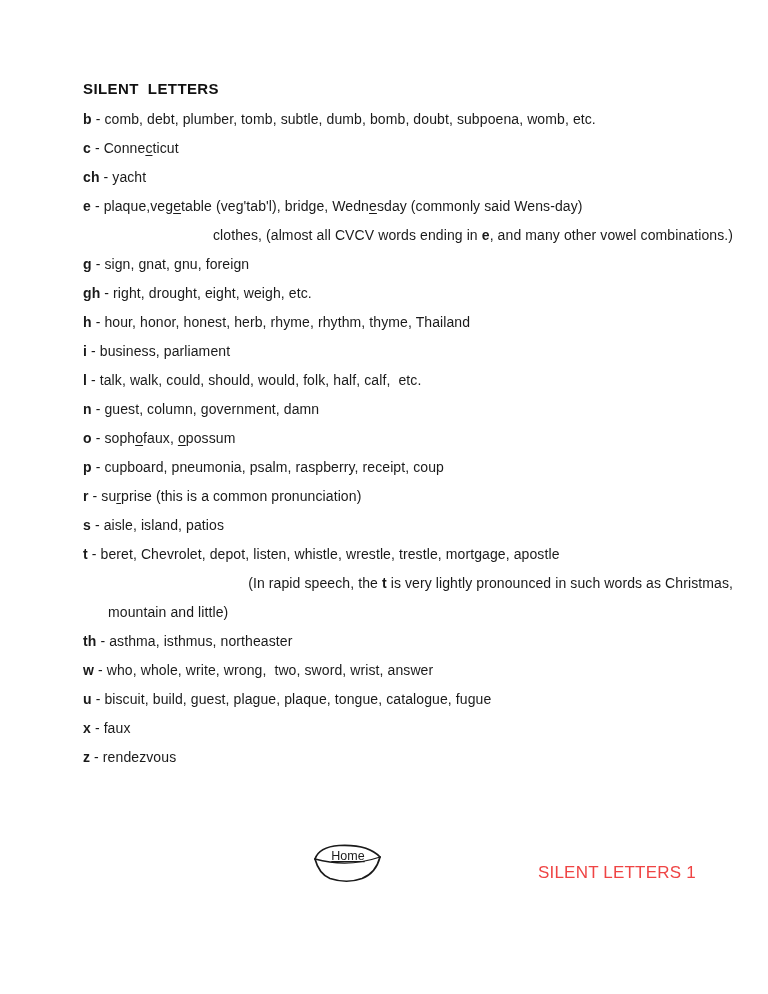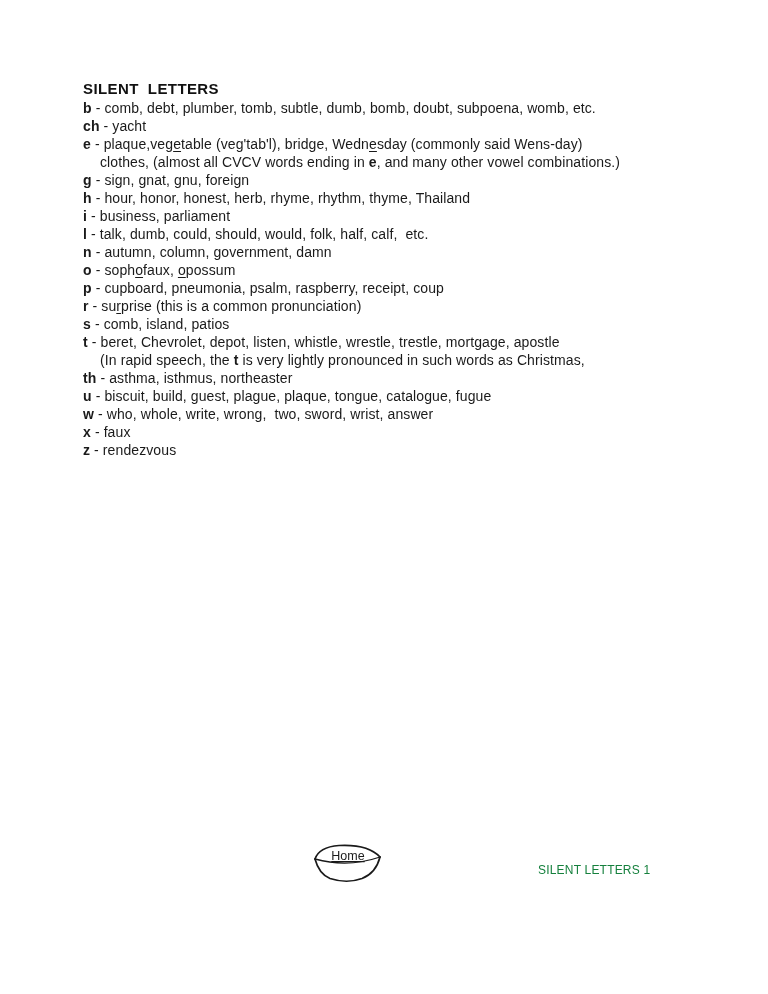--- a/index.html
+++ b/index.html
@@ -32,27 +32,28 @@
     left: 83px;
     top: 99px;
     width: 650px;
   }
   .line {
     font-size: 14px;
     line-height: 18px;
     letter-spacing: 0.1px;
     white-space: pre;
     color: #1a1a1a;
+    margin-top: 11px;
   }
   .line .b { font-weight: 700; }
   .line .u {
     text-decoration: underline;
     text-underline-offset: 2px;
   }
-  .indent1 { padding-left: 17px; }
+  .indent1 { padding-left: 17px; text-align: right; }
   .indent2 { padding-left: 25px; }
   .home-btn {
     position: absolute;
     left: 312px;
     top: 843px;
     width: 72px;
     height: 44px;
     cursor: pointer;
     background: transparent;
     border: none;
@@ -62,52 +63,55 @@
   .home-btn text {
     font-family: "Liberation Sans", sans-serif;
     font-size: 12.5px;
     fill: #1a1a1a;
     text-decoration: underline;
   }
   .footer-label {
     position: absolute;
     left: 538px;
     top: 863px;
-    font-size: 12px;
+    font-size: 17px;
     letter-spacing: 0.2px;
-    color: #15803d;
+    color: #ef4444;
     white-space: pre;
   }
 </style>
 </head>
 <body>
 
 <div class="page">
 
   <h1 class="title">SILENT  LETTERS</h1>
 
   <div class="lines" id="lines">
       <div class="line"><span class="b">b</span><span> - comb, debt, plumber, tomb, subtle, dumb, bomb, doubt, subpoena, womb, etc.</span></div>
+      <div class="line"><span class="b">c</span><span> - Conne</span><span class="u">c</span><span>ticut</span></div>
       <div class="line"><span class="b">ch</span><span> - yacht</span></div>
       <div class="line"><span class="b">e</span><span> - plaque,veg</span><span class="u">e</span><span>table (veg'tab'l), bridge, Wedn</span><span class="u">e</span><span>sday (commonly said Wens-day)</span></div>
       <div class="line indent1"><span>clothes, (almost all CVCV words ending in </span><span class="b">e</span><span>, and many other vowel combinations.)</span></div>
       <div class="line"><span class="b">g</span><span> - sign, gnat, gnu, foreign</span></div>
+      <div class="line"><span class="b">gh</span><span> - right, drought, eight, weigh, etc.</span></div>
       <div class="line"><span class="b">h</span><span> - hour, honor, honest, herb, rhyme, rhythm, thyme, Thailand</span></div>
       <div class="line"><span class="b">i</span><span> - business, parliament</span></div>
-      <div class="line"><span class="b">l</span><span> - talk, dumb, could, should, would, folk, half, calf,  etc.</span></div>
-      <div class="line"><span class="b">n</span><span> - autumn, column, government, damn</span></div>
+      <div class="line"><span class="b">l</span><span> - talk, walk, could, should, would, folk, half, calf,  etc.</span></div>
+      <div class="line"><span class="b">n</span><span> - guest, column, government, damn</span></div>
       <div class="line"><span class="b">o</span><span> - soph</span><span class="u">o</span><span>faux, </span><span class="u">o</span><span>possum</span></div>
       <div class="line"><span class="b">p</span><span> - cupboard, pneumonia, psalm, raspberry, receipt, coup</span></div>
       <div class="line"><span class="b">r</span><span> - su</span><span class="u">r</span><span>prise (this is a common pronunciation)</span></div>
-      <div class="line"><span class="b">s</span><span> - comb, island, patios</span></div>
+      <div class="line"><span class="b">s</span><span> - aisle, island, patios</span></div>
       <div class="line"><span class="b">t</span><span> - beret, Chevrolet, depot, listen, whistle, wrestle, trestle, mortgage, apostle</span></div>
       <div class="line indent1"><span>(In rapid speech, the </span><span class="b">t</span><span> is very lightly pronounced in such words as Christmas,</span></div>
+      <div class="line indent2"><span>mountain and little)</span></div>
       <div class="line"><span class="b">th</span><span> - asthma, isthmus, northeaster</span></div>
+      <div class="line"><span class="b">w</span><span> - who, whole, write, wrong,  two, sword, wrist, answer</span></div>
       <div class="line"><span class="b">u</span><span> - biscuit, build, guest, plague, plaque, tongue, catalogue, fugue</span></div>
-      <div class="line"><span class="b">w</span><span> - who, whole, write, wrong,  two, sword, wrist, answer</span></div>
       <div class="line"><span class="b">x</span><span> - faux</span></div>
       <div class="line"><span class="b">z</span><span> - rendezvous</span></div>
     </div>
 
   <button class="home-btn">
     <svg width="72" height="44" viewBox="0 0 72 44">
 
       <path d="M3,16 Q7,4 27,2.5 Q56,1 68,14" fill="none" stroke="#1a1a1a" stroke-width="1.7" stroke-linecap="round"></path>
 
       <path d="M3,16 Q7,31 18,35.5 Q35,41 50,35.5 Q64,30 68,14" fill="none" stroke="#1a1a1a" stroke-width="1.7" stroke-linecap="round"></path>

